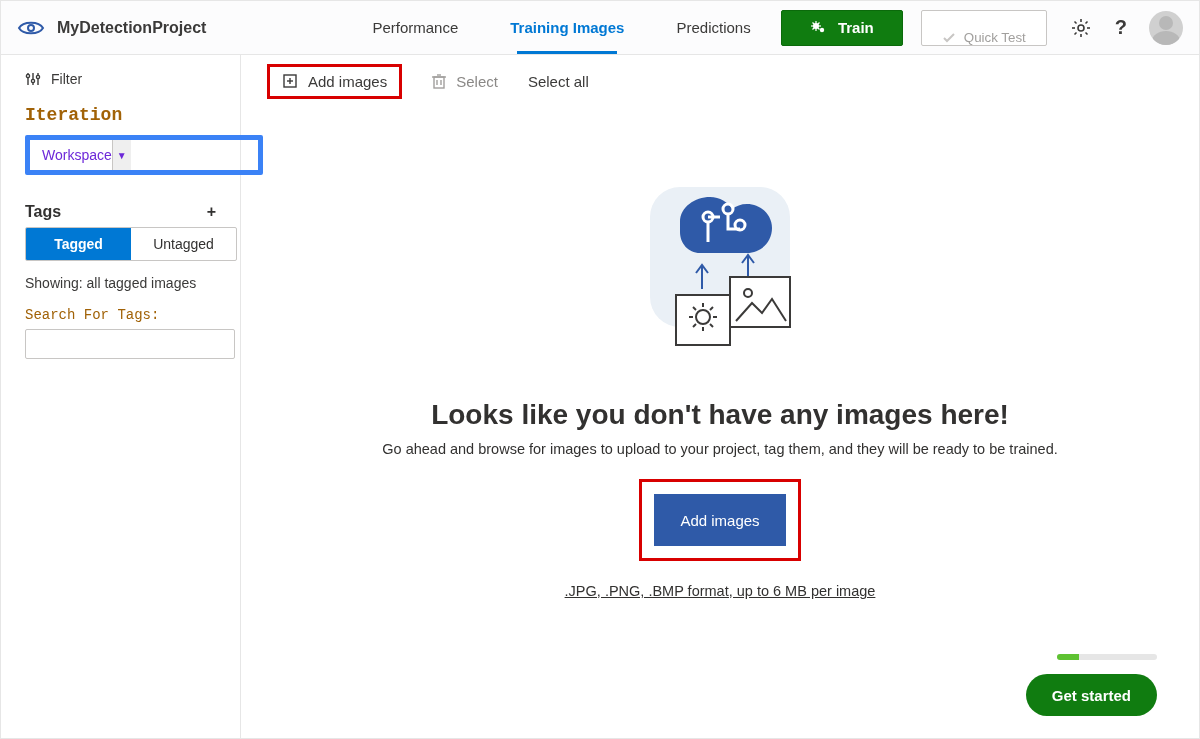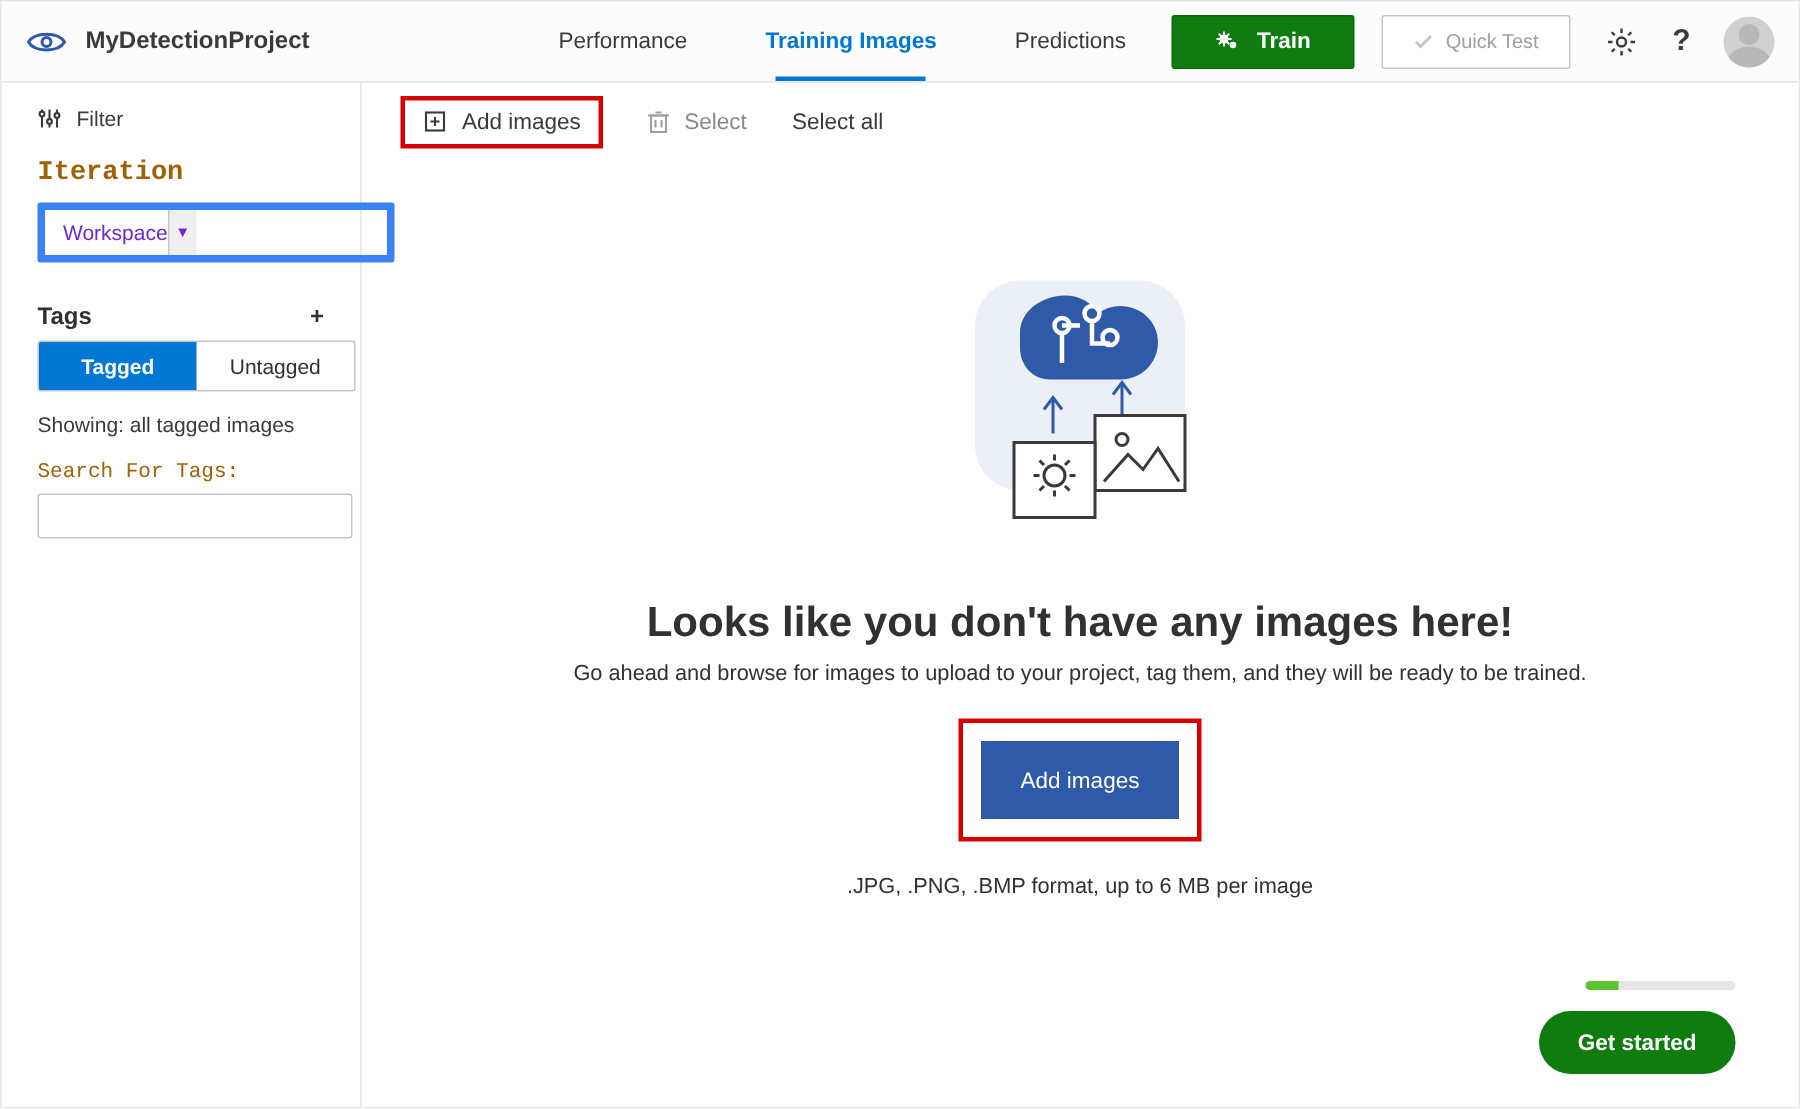--- a/index.html
+++ b/index.html
@@ -19,21 +19,21 @@
   
   .header{display:flex;align-items:center;height:54px;border-bottom:1px solid var(--border);box-sizing:border-box;padding:0 16px;background:#fcfcfd;}
   .brand{display:flex;align-items:center;gap:12px;margin-right:40px;}
   .brand-title{font-size:16px;font-weight:600;color:#3b3a39;}
   .nav{display:flex;align-self:stretch;align-items:stretch;margin-left:100px;}
   .nav-tab{display:flex;align-items:center;padding:0 26px;font-size:15px;color:#3b3a39;cursor:pointer;position:relative;}
   .nav-tab.active{color:var(--blue);font-weight:600;}
   .nav-tab.active::after{content:"";position:absolute;left:20%;right:20%;bottom:0;height:3px;background:var(--blue);}
   .hspace{flex:1;}
   .train-btn{background:#107c10;border:1px solid #0b6a0b;color:#fff;font-weight:600;font-size:15px;height:36px;padding:0 28px;border-radius:2px;display:flex;align-items:center;gap:10px;cursor:pointer;}
-  .quicktest-btn{height:36px;border:1px solid #c8c6c4;background:#fff;color:#a19f9d;padding:0 20px;display:flex;align-items:center;gap:8px;margin-left:18px;border-radius:2px;}
+  .quicktest-btn{height:36px;border:1px solid #c8c6c4;background:#fff;color:#a19f9d;padding:0 20px;display:flex;align-items:flex-end;gap:8px;margin-left:18px;border-radius:2px;}
   .hdr-icon{margin-left:24px;color:#3b3a39;cursor:pointer;}
   .avatar{width:34px;height:34px;border-radius:50%;background:#d0d0d0;margin-left:22px;position:relative;overflow:hidden;}
   .avatar::before{content:"";position:absolute;width:14px;height:14px;border-radius:50%;background:#b8b8b8;top:5px;left:10px;}
   .avatar::after{content:"";position:absolute;width:28px;height:20px;border-radius:50% 50% 0 0;background:#b8b8b8;top:20px;left:3px;}
 
   
   .body{flex:1;display:flex;min-height:0;}
   .sidebar{width:240px;border-right:1px solid var(--border);padding:16px 24px;box-sizing:border-box;}
   .filter-row{display:flex;align-items:center;gap:10px;color:#3b3a39;margin-bottom:18px;}
   .section-title{font-weight:600;color:#a16207;margin:12px 0 10px 0;font-family:Liberation Mono, monospace;}
@@ -54,21 +54,21 @@
   .main{flex:1;display:flex;flex-direction:column;min-width:0;position:relative;}
   .toolbar{display:flex;align-items:center;gap:30px;height:52px;padding:10px 26px;box-sizing:border-box;}
   .tbtn{display:flex;align-items:center;gap:10px;color:#3b3a39;cursor:pointer;font-size:15px;}
   .tbtn.muted{color:#8a8886;}
   .hl-box{border:3px solid var(--highlight);padding:6px 12px;}
   .empty-zone{flex:1;display:flex;flex-direction:column;align-items:center;justify-content:flex-start;padding-top:70px;text-align:center;}
   .empty-title{font-size:28px;font-weight:700;color:#323130;margin-top:22px;}
   .empty-sub{margin-top:10px;color:#323130;font-size:14.5px;}
   .add-btn-wrap{border:3px solid var(--highlight);padding:12px;margin-top:22px;}
   .add-btn{background:#2f5aa8;color:#fff;border:none;height:52px;padding:0 26px;font-size:15px;cursor:pointer;}
-  .formats{margin-top:22px;color:#323130;font-size:14.5px;}
+  .formats{margin-top:22px;color:#323130;font-size:14.5px;text-decoration:underline;}
   .progress{position:absolute;right:42px;bottom:78px;width:100px;height:6px;background:#e6e6e6;border-radius:3px;overflow:hidden;}
   .progress::before{content:"";position:absolute;left:0;top:0;bottom:0;width:22%;background:#5ec232;}
   .getstarted{position:absolute;right:42px;bottom:22px;background:#107c10;color:#fff;border:none;border-radius:22px;height:42px;padding:0 26px;font-weight:600;font-size:15px;cursor:pointer;}
 
   svg{display:block;}
 </style>
 </head>
 <body>
 
 <div class="frame">

